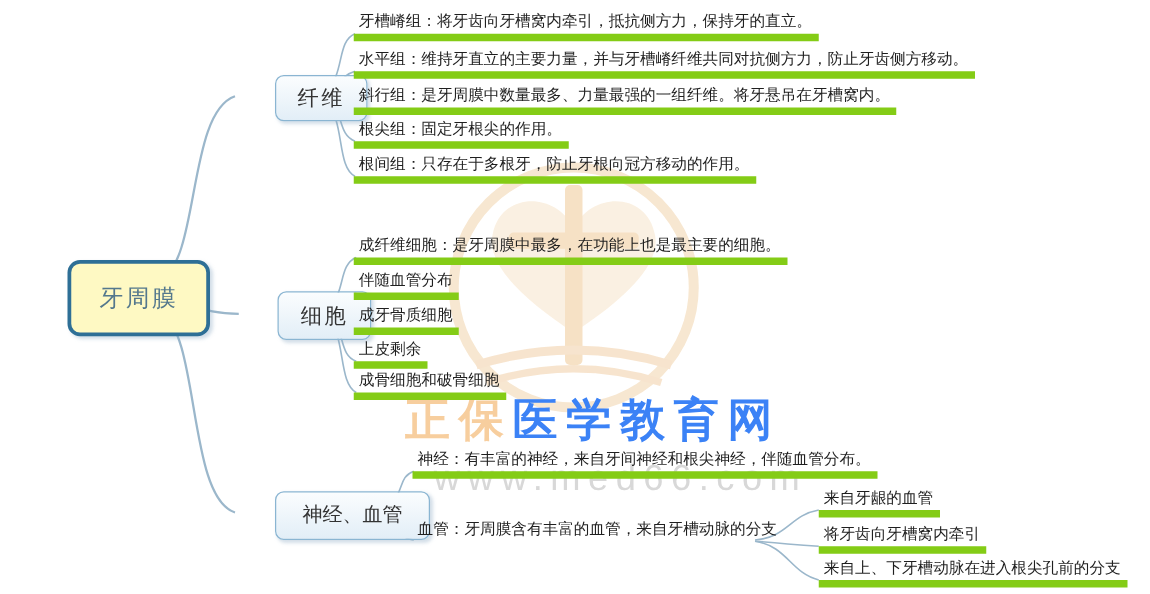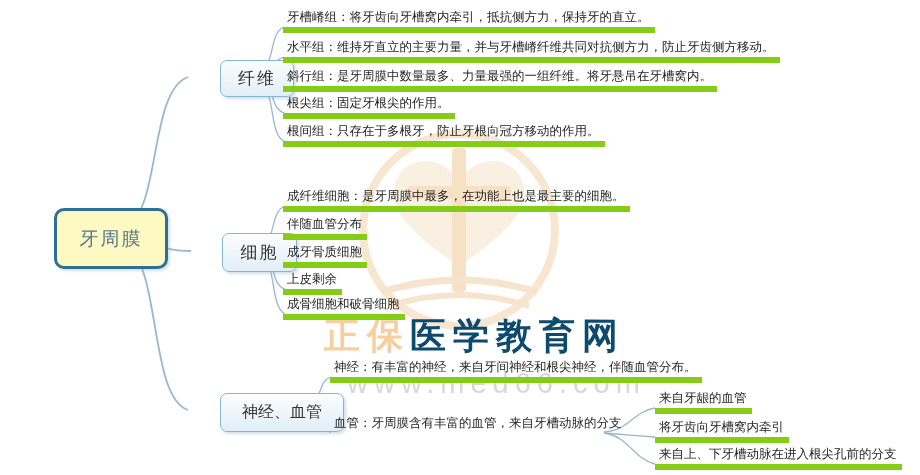--- a/index.html
+++ b/index.html
@@ -11,21 +11,21 @@
   #stage{position:absolute;left:0;top:0;width:920px;height:475px;}
 
   
   #watermark{position:absolute;left:0;top:0;width:920px;height:475px;z-index:0;pointer-events:none;}
   .wm-brand{
     position:absolute;left:304px;top:312px;
     font-size:36px;font-weight:bold;letter-spacing:7px;white-space:nowrap;
     font-family:"Liberation Sans","DejaVu Sans",sans-serif;
   }
   .wm-orange{color:#f6c286;opacity:.8;margin-left:20px;}
-  .wm-gray{color:#0c4a6e;margin-top:16px;}
+  .wm-gray{color:#3b82f6;margin-top:16px;}
   .wm-url{
     position:absolute;left:299px;top:367px;
     font-size:29px;color:#d8d8d8;letter-spacing:6px;white-space:nowrap;
     font-family:"Liberation Sans","DejaVu Sans",sans-serif;
     margin-left:48px;
   }
 
   
   #wires{position:absolute;left:0;top:0;z-index:1;pointer-events:none;}
 

